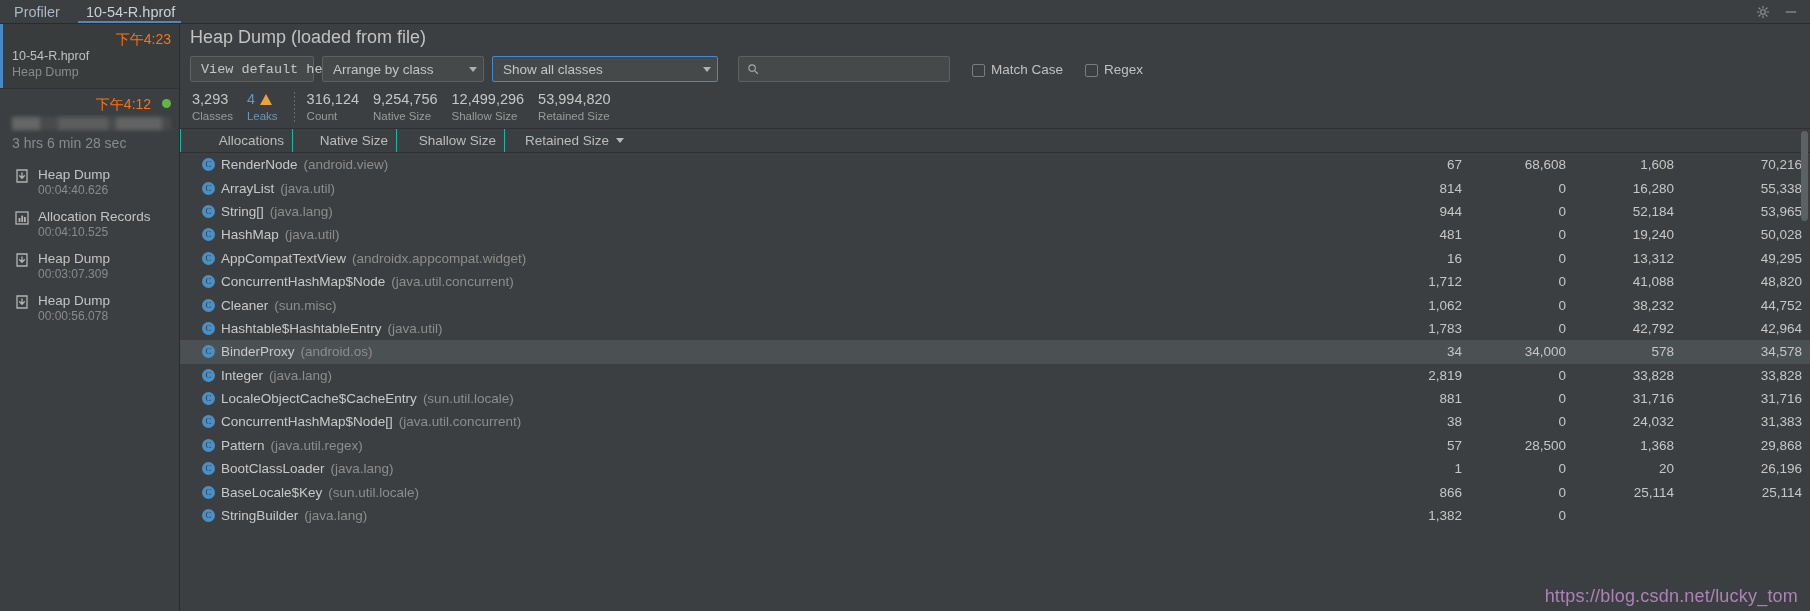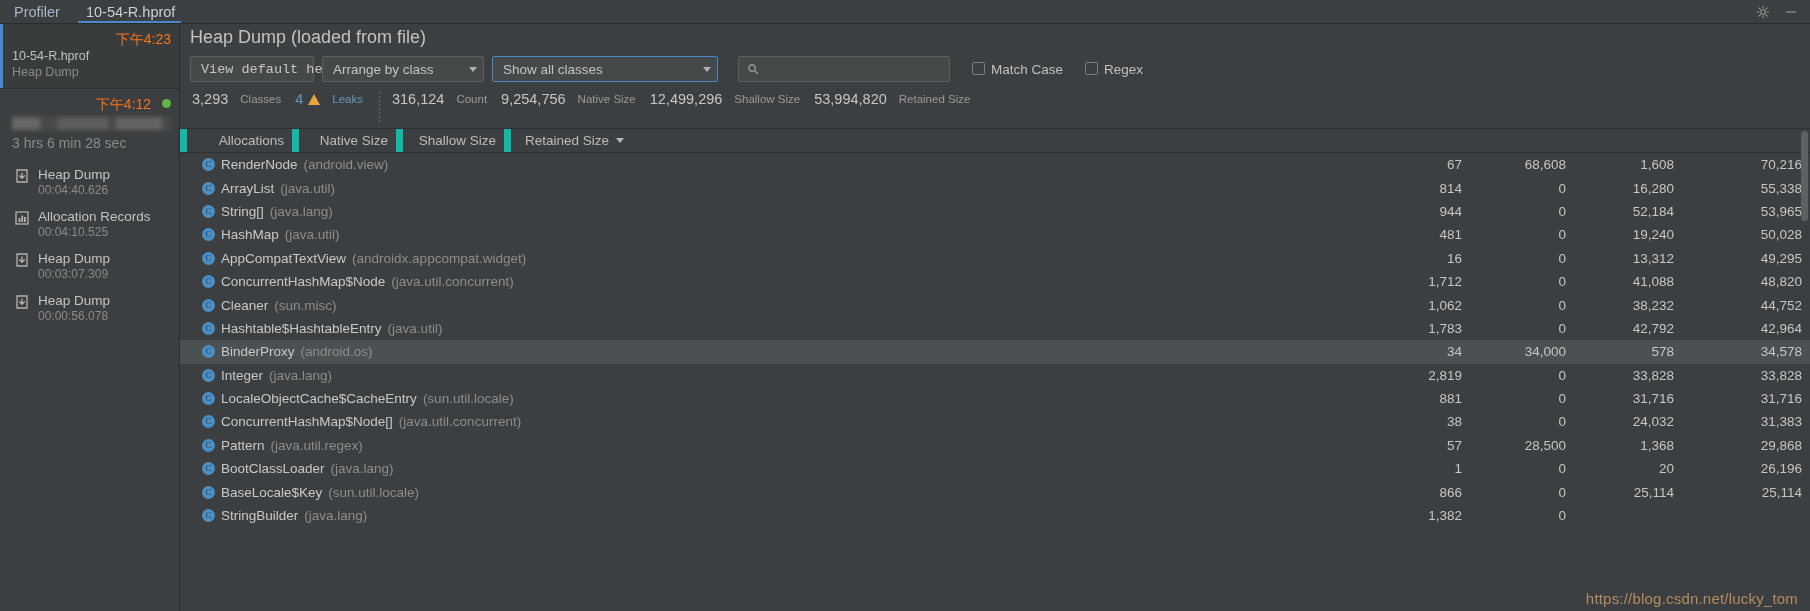--- a/index.html
+++ b/index.html
@@ -93,44 +93,44 @@
            border-top: 5px solid #b0b0b0; margin-left: 10px; }
   .c1 { width: 124px; font-family: Liberation Mono, monospace; }
   .c2 { width: 162px; }
   .c3 { width: 226px; }
 
   .search {
     width: 212px; height: 26px; background: #45494a; border: 1px solid #5e6060; border-radius: 2px;
     display: flex; align-items: center; padding: 0 8px; gap: 6px; margin-left: 12px;
   }
   .search .ph { font-size: 13px; color: #8b8b8b; }
-  .cbx-wrap { display: flex; align-items: flex-start; gap: 6px; margin-left: 14px; font-size: 13.5px; color: #c0c0c0; }
+  .cbx-wrap { display: flex; align-items: flex-end; gap: 6px; margin-left: 14px; font-size: 13.5px; color: #c0c0c0; }
   .cbx { width: 13px; height: 13px; border: 1px solid #7a7d7e; background: #3c3f41; border-radius: 2px; }
 
   
   .stats { height: 40px; display: flex; align-items: flex-start; padding: 2px 0 0 12px; flex: none; }
-  .stat { display: flex; flex-direction: row; align-items: center; padding: 0 14px 0 0; gap: 12px; }
+  .stat { display: flex; flex-direction: column; align-items: flex-start; padding: 0 14px 0 0; }
   .stat .val { font-size: 14.5px; color: #c6c6c6; line-height: 19px; display: flex; align-items: center; gap: 5px; }
   .stat .cap { font-size: 11.5px; color: #9a9a9a; line-height: 15px; }
   .stat.leaks .val { color: #6897bb; }
   .stat.leaks .cap { color: #6897bb; }
   .warn-tri { width: 0; height: 0; border-left: 6px solid transparent; border-right: 6px solid transparent;
               border-bottom: 11px solid #e8a33d; position: relative; }
   .vsep { width: 1px; align-self: stretch; margin: 2px 12px 6px 2px;
           background: repeating-linear-gradient(to bottom,#6a6a6a 0 2px,transparent 2px 4px); }
 
   
   .table-wrap { flex: 1; min-height: 0; position: relative; display: flex; flex-direction: column; border-top: 1px solid #2f3132; }
   .thead { display: flex; height: 24px; background: #3c3f41; border-bottom: 1px solid #2f3132; flex: none; }
   .th {
     font-size: 13.5px; color: #bcbcbc; display: flex; align-items: center;
     padding: 0 8px; white-space: nowrap;
   }
   .th.name { flex: 1; min-width: 0; justify-content: flex-start; padding-left: 12px; }
-  .th.num { justify-content: flex-end; border-left: 7px solid #14b8a6; }
+  .th.num { justify-content: flex-end; border-left: 1px solid #14b8a6; }
   .col-alloc { width: 112px; }
   .col-native { width: 104px; }
   .col-shallow { width: 108px; }
   .col-retained { width: 128px; }
   .sort-caret { width: 0; height: 0; border-left: 4.5px solid transparent; border-right: 4.5px solid transparent;
                 border-top: 5px solid #b8b8b8; margin-left: 7px; }
 
   .tbody { flex: 1; overflow: hidden; position: relative; }
   .trow { display: flex; height: 23.4px; align-items: center; }
   .trow.hl { background: #4b5052; }
@@ -143,22 +143,22 @@
     font-size: 9px; color: #2c3e50; font-family: "Liberation Serif", serif; line-height: 13px;
   }
   .cls-name { color: #c8c8c8; }
   .cls-pkg { color: #8d8d8d; }
 
   
   .vscroll { position: absolute; right: 1px; top: 0; width: 9px; height: 100%; }
   .vthumb { position: absolute; top: 2px; left: 1px; width: 7px; height: 90px; background: #5c6163; border-radius: 4px; }
 
   .watermark {
-    position: absolute; right: 12px; bottom: 4px; font-size: 15px;
-    color: #fdba74; opacity: .62; pointer-events: none; letter-spacing: .2px;
+    position: absolute; right: 12px; bottom: 4px; font-size: 18px;
+    color: #f0abfc; opacity: .62; pointer-events: none; letter-spacing: .2px;
   }
 </style>
 </head>
 <body>
 
 <div id="app">
 
   <div class="topbar">
     <div class="topbar-tab">
       <span>Profiler</span>

